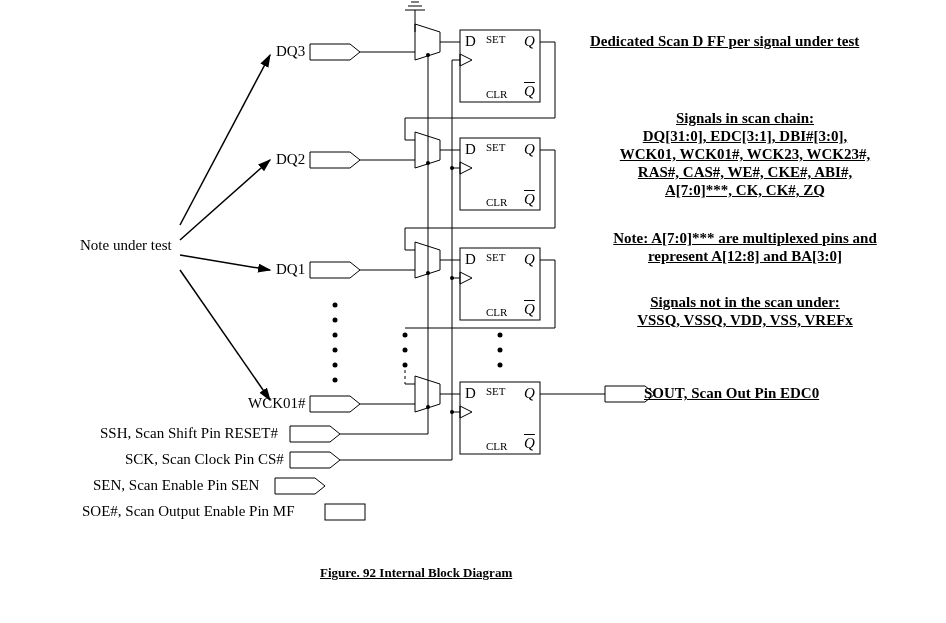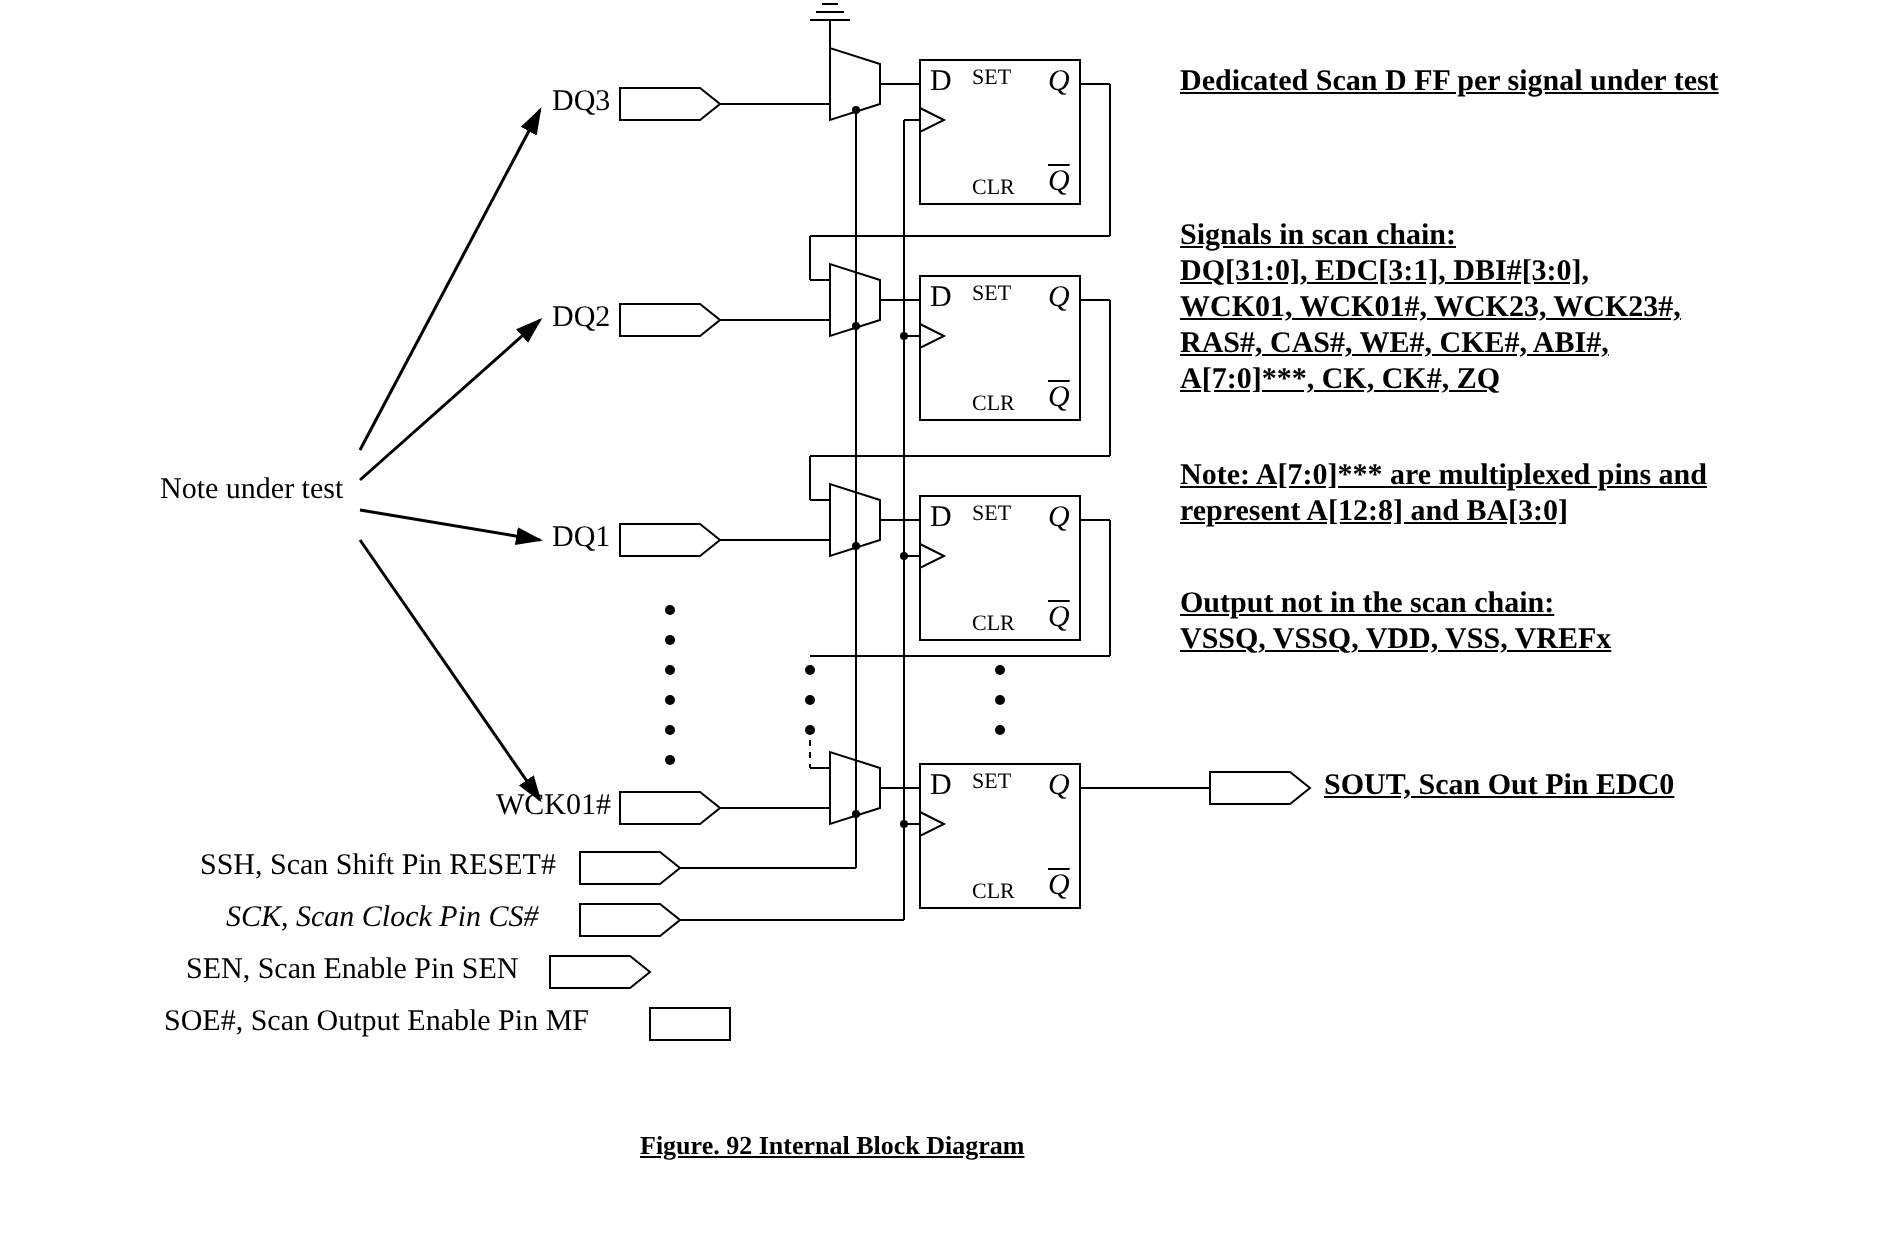--- a/index.html
+++ b/index.html
@@ -7,21 +7,21 @@
     background: #fff;
     margin: 0;
     width: 946px;
     height: 623px;
     position: relative;
     font-size: 15px;
   }
   .lbl { position: absolute; white-space: nowrap; }
   .small { font-size: 11px; }
   .bold { font-weight: bold; text-decoration: underline; }
-  .center { text-align: left; }
+  .center { text-align: center; }
   svg { position: absolute; top: 0; left: 0; }
   .overline { text-decoration: overline; }
 </style>
 </head>
 <body>
 
 <svg width="946" height="623">
   <defs>
     <marker id="arrow" markerWidth="10" markerHeight="10" refX="8" refY="3" orient="auto">
       <path d="M0,0 L0,6 L9,3 z" fill="#000"></path>
@@ -139,21 +139,21 @@
 </svg>
 
 <div class="lbl" style="left:276px; top:43px;">DQ3</div>
 <div class="lbl" style="left:276px; top:151px;">DQ2</div>
 <div class="lbl" style="left:276px; top:261px;">DQ1</div>
 <div class="lbl" style="left:248px; top:395px;">WCK01#</div>
 
 <div class="lbl" style="left:80px; top:237px;">Note under test</div>
 
 <div class="lbl" style="left:100px; top:425px;">SSH, Scan Shift Pin RESET#</div>
-<div class="lbl" style="left:113px; top:451px;font-style:italic;">SCK, Scan Clock Pin CS#</div>
+<div class="lbl" style="left:125px; top:451px;">SCK, Scan Clock Pin CS#</div>
 <div class="lbl" style="left:93px;  top:477px;">SEN, Scan Enable Pin SEN</div>
 <div class="lbl" style="left:82px;  top:503px;">SOE#, Scan Output Enable Pin MF</div>
 
 <div class="lbl" style="left:465px; top:33px;">D</div>
 <div class="lbl small" style="left:486px; top:33px;">SET</div>
 <div class="lbl" style="left:524px; top:33px; font-style:italic;">Q</div>
 <div class="lbl small" style="left:486px; top:88px;">CLR</div>
 <div class="lbl overline" style="left:524px; top:83px; font-style:italic;">Q</div>
 
 <div class="lbl" style="left:465px; top:141px;">D</div>
@@ -178,18 +178,18 @@
 
 <div class="lbl bold center" style="left:590px; top:110px; width:310px;">Signals in scan chain:</div>
 <div class="lbl bold center" style="left:590px; top:128px; width:310px;">DQ[31:0], EDC[3:1], DBI#[3:0],</div>
 <div class="lbl bold center" style="left:590px; top:146px; width:310px;">WCK01, WCK01#, WCK23, WCK23#,</div>
 <div class="lbl bold center" style="left:590px; top:164px; width:310px;">RAS#, CAS#, WE#, CKE#, ABI#,</div>
 <div class="lbl bold center" style="left:590px; top:182px; width:310px;">A[7:0]***, CK, CK#, ZQ</div>
 
 <div class="lbl bold center" style="left:590px; top:230px; width:310px;">Note: A[7:0]*** are multiplexed pins and</div>
 <div class="lbl bold center" style="left:590px; top:248px; width:310px;">represent A[12:8] and BA[3:0]</div>
 
-<div class="lbl bold center" style="left:590px; top:294px; width:310px;">Output not in the scan chain:</div>
+<div class="lbl bold center" style="left:590px; top:294px; width:310px;">Signals not in the scan under:</div>
 <div class="lbl bold center" style="left:590px; top:312px; width:310px;">VSSQ, VSSQ, VDD, VSS, VREFx</div>
 
-<div class="lbl bold" style="left:662px; top:385px;">SOUT, Scan Out Pin EDC0</div>
+<div class="lbl bold" style="left:644px; top:385px;">SOUT, Scan Out Pin EDC0</div>
 
 <div class="lbl bold" style="left:320px; top:565px; font-size:13px;">Figure. 92 Internal Block Diagram</div>
 
 </body></html>

